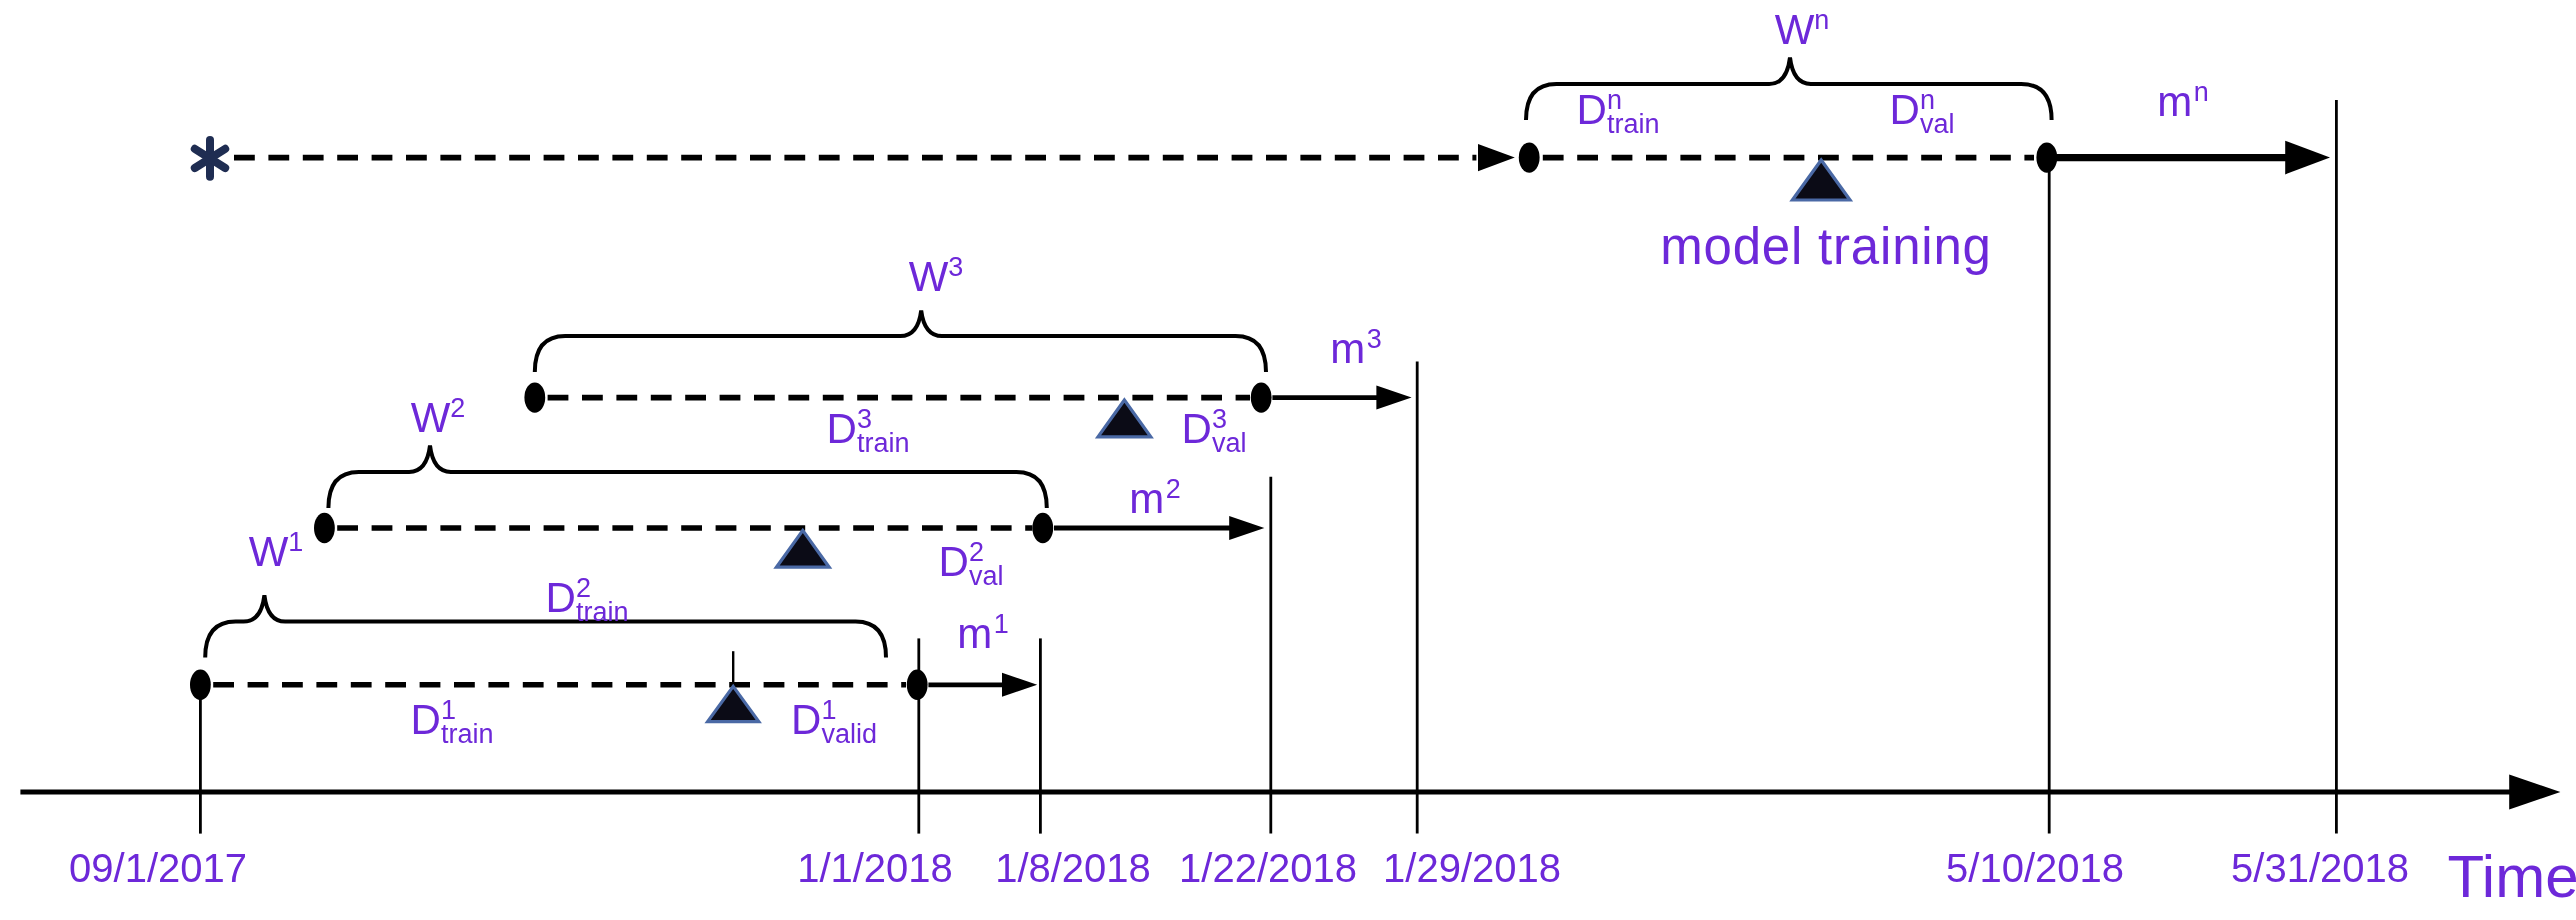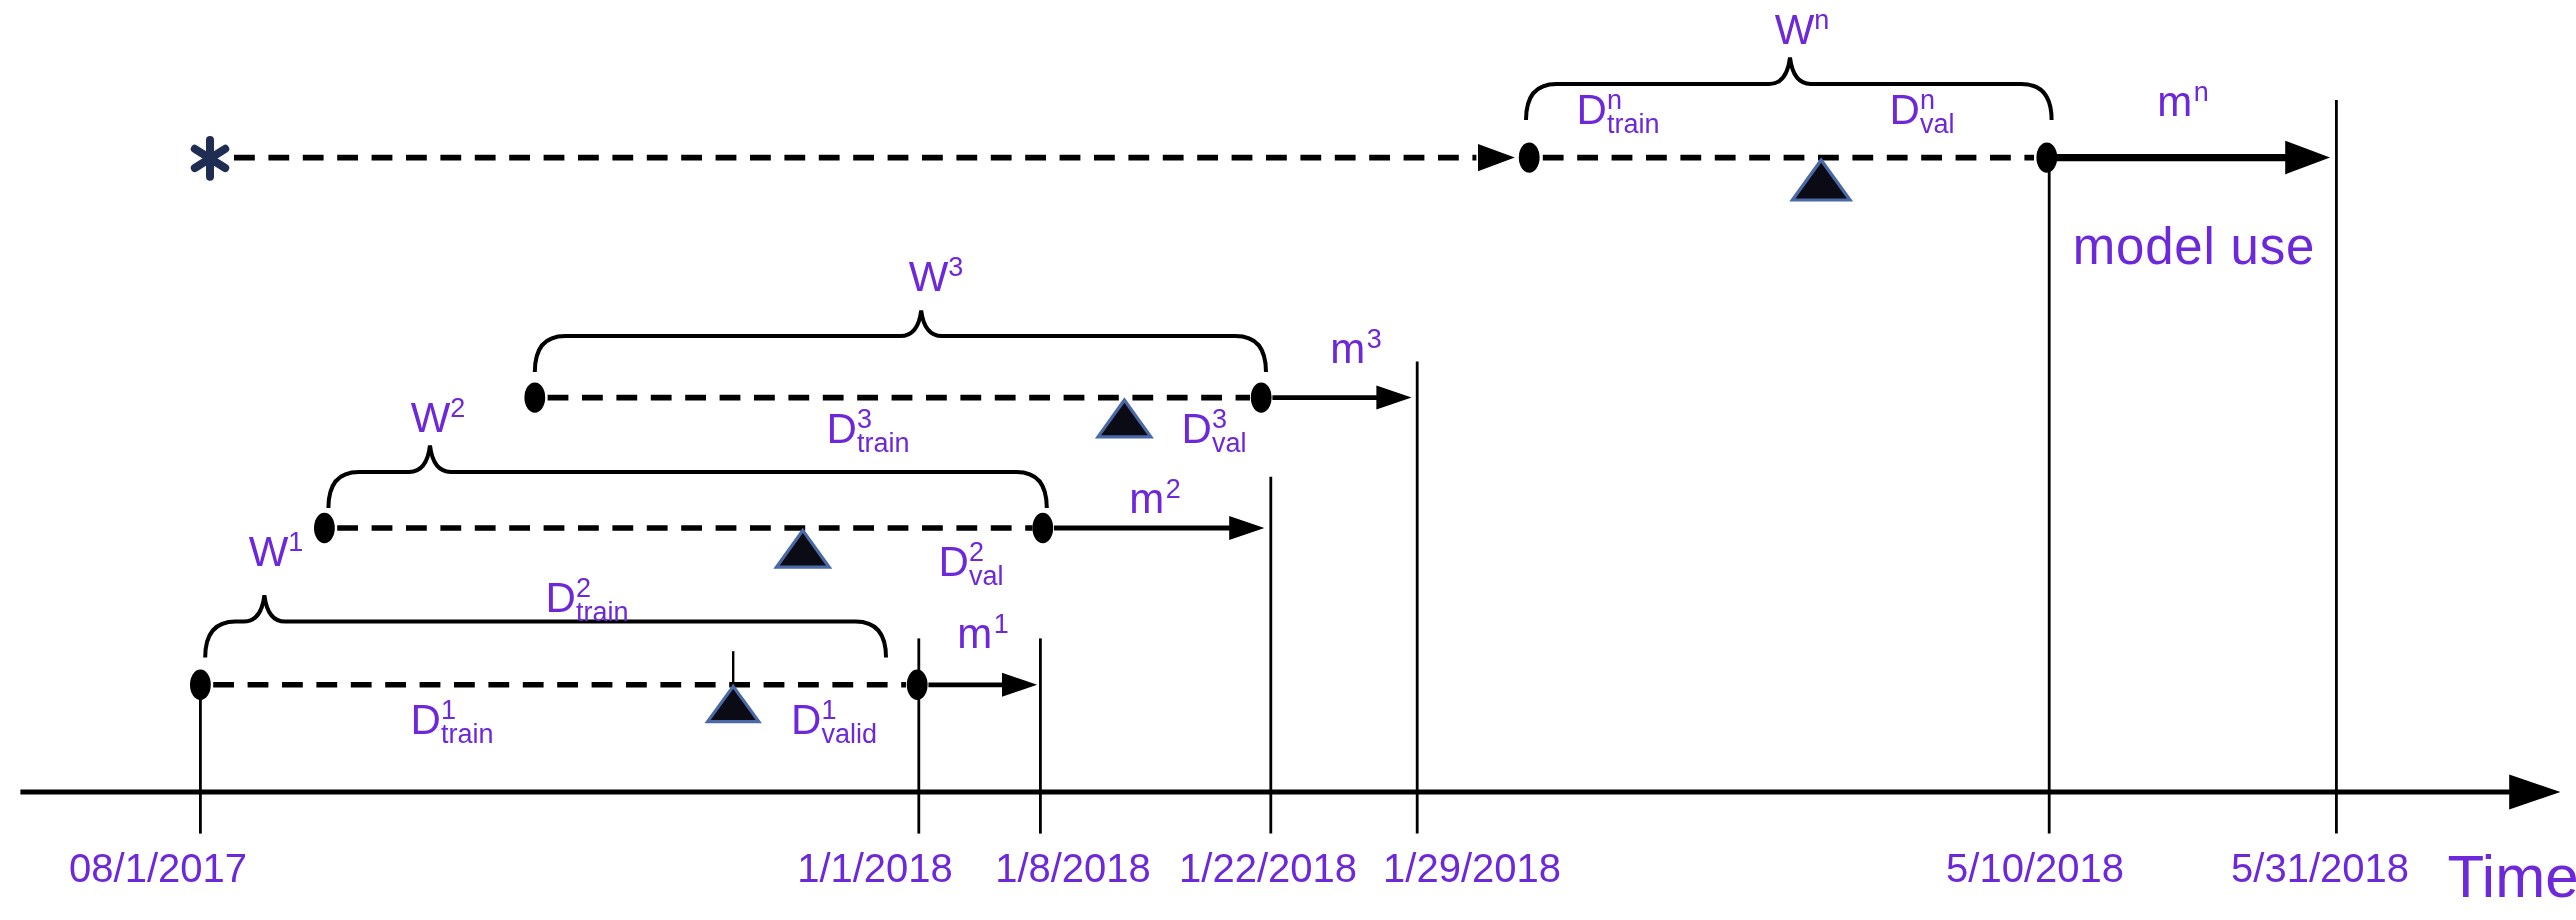--- a/index.html
+++ b/index.html
@@ -98,38 +98,38 @@
       <line x1="1160" y1="856" x2="1256" y2="856" stroke="#000000" stroke-width="6"></line>
       <polygon points="1296,856 1252,841 1252,871" fill="#000000"></polygon>
     </g>
   </svg>
 
 
   <div class="lbl math" style="left:1802px; top:6.4px;"><span>W</span><sup>n</sup></div>
   <div class="lbl math" style="left:1618px; top:86px;text-align:right;"><span>D</span><sup>n</sup><sub>train</sub></div>
   <div class="lbl math" style="left:1922px; top:86px;"><span>D</span><sup>n</sup><sub>val</sub></div>
   <div class="lbl math mlbl" style="left:2183px; top:78px;"><span>m</span><sup>n</sup></div>
-  <div class="lbl annot" style="left:2194px; top:218px;">model use</div>
+  <div class="lbl annot" style="left:1826px; top:218px;">model training</div>
 
   <div class="lbl math" style="left:936px; top:253px;"><span>W</span><sup>3</sup></div>
   <div class="lbl math" style="left:868px; top:405px;"><span>D</span><sup>3</sup><sub>train</sub></div>
   <div class="lbl math" style="left:1214px; top:405px;"><span>D</span><sup>3</sup><sub>val</sub></div>
   <div class="lbl math mlbl" style="left:1356px; top:325px;"><span>m</span><sup>3</sup></div>
 
   <div class="lbl math" style="left:438px; top:394px;"><span>W</span><sup>2</sup></div>
   <div class="lbl math" style="left:587px; top:538px;margin-top:36px;"><span>D</span><sup>2</sup><sub>train</sub></div>
   <div class="lbl math" style="left:960px; top:538px;margin-left:11px;"><span>D</span><sup>2</sup><sub>val</sub></div>
   <div class="lbl math mlbl" style="left:1155px; top:475px;"><span>m</span><sup>2</sup></div>
 
   <div class="lbl math" style="left:276px; top:528px;"><span>W</span><sup>1</sup></div>
   <div class="lbl math" style="left:452px; top:696px;"><span>D</span><sup>1</sup><sub>train</sub></div>
   <div class="lbl math" style="left:834px; top:696px;"><span>D</span><sup>1</sup><sub>valid</sub></div>
   <div class="lbl math mlbl" style="left:983px; top:610px;"><span>m</span><sup>1</sup></div>
 
-  <div class="lbl date" style="left:158px;  top:845px;">08/1/2017</div>
+  <div class="lbl date" style="left:158px;  top:845px;">09/1/2017</div>
   <div class="lbl date" style="left:875px; top:845px;">1/1/2018</div>
   <div class="lbl date" style="left:1073px; top:845px;">1/8/2018</div>
   <div class="lbl date" style="left:1268px; top:845px;">1/22/2018</div>
   <div class="lbl date" style="left:1472px; top:845px;">1/29/2018</div>
   <div class="lbl date" style="left:2035px; top:845px;">5/10/2018</div>
   <div class="lbl date" style="left:2320px; top:845px;">5/31/2018</div>
   <div class="lbl timelbl" style="left:2513px; top:842px;">Time</div>
 
 </div>
 

